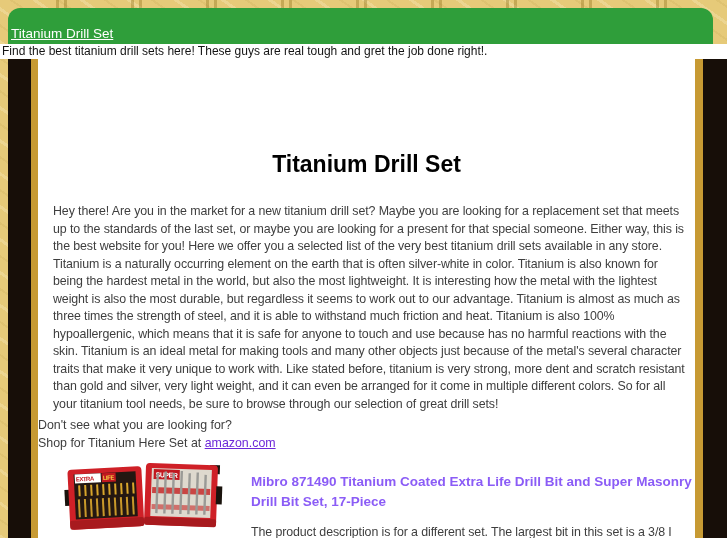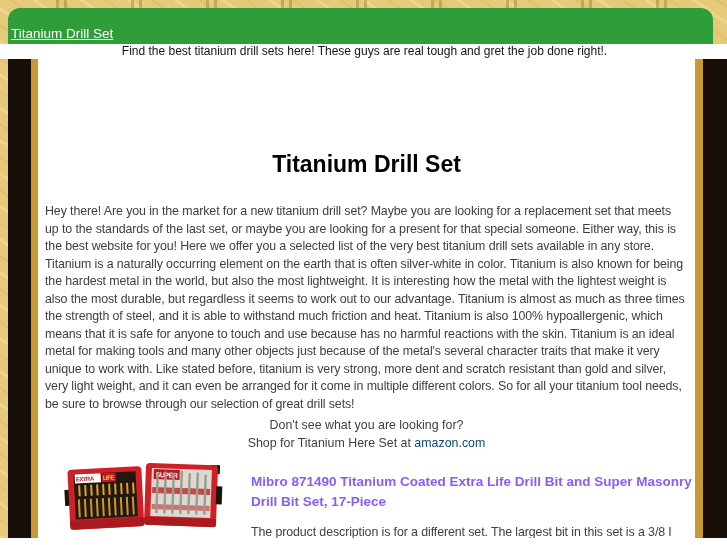--- a/index.html
+++ b/index.html
@@ -33,44 +33,44 @@
     padding: 0 0 2px 3px;
   }
   .site-link {
     color: #ffffff; font-size: 13.5px; text-decoration: underline;
     cursor: pointer; line-height: 16px;
   }
   .tagline-bar {
     position: absolute; left: 0; top: 44px; width: 727px; height: 15px;
     background: #ffffff; color: #141414;
     font-size: 12px; line-height: 15px; padding-left: 2px;
-    white-space: nowrap; overflow: hidden; text-align: center;
+    white-space: nowrap; overflow: hidden;
   }
   .strip { position: absolute; top: 59px; bottom: 0; }
   .strip-black-left  { left: 8px;   width: 23px; background: #170e08; }
   .strip-gold-left   { left: 31px;  width: 7px;  background: #c79a33; }
   .strip-gold-right  { left: 695px; width: 8px;  background: #c79a33; }
   .strip-black-right { left: 703px; width: 24px; background: #170e08; }
   .content {
     position: absolute; left: 38px; top: 59px; width: 657px; height: 486px;
     background: #ffffff;
   }
   h1.page-title {
     margin: 92px 0 0; text-align: center;
     font-size: 23px; font-weight: bold; color: #000000;
     letter-spacing: 0;
   }
   p.intro {
-    margin: 25px 8px 0 7px;
+    margin: 25px 8px 0 15px;
     font-size: 12.4px; line-height: 17.5px; color: #3e3e3e;
     letter-spacing: -0.1px;
   }
-  .cta { text-align: center; font-size: 12.4px; color: #3e3e3e; line-height: 17.5px; }
+  .cta { text-align: left; font-size: 12.4px; color: #3e3e3e; line-height: 17.5px; }
   .cta-first { margin-top: 4px; }
-  a.amzlink { color: #0c4a6e; cursor: pointer; }
+  a.amzlink { color: #6d28d9; text-decoration: underline; cursor: pointer; }
   .product-row { display: flex; margin-top: 9px; }
   .product-left {
     flex: none; width: 212px;
     display: flex; flex-direction: column; align-items: center;
   }
   .product-image { width: 162px; height: 76px; cursor: pointer; }
   .price { font-size: 14px; color: #141414; margin-top: 1px; }
   .product-right { width: 441px; margin-left: 1px; }
   .product-right h3 {
     margin: 11px 0 0; font-size: 13.5px; font-weight: bold;

